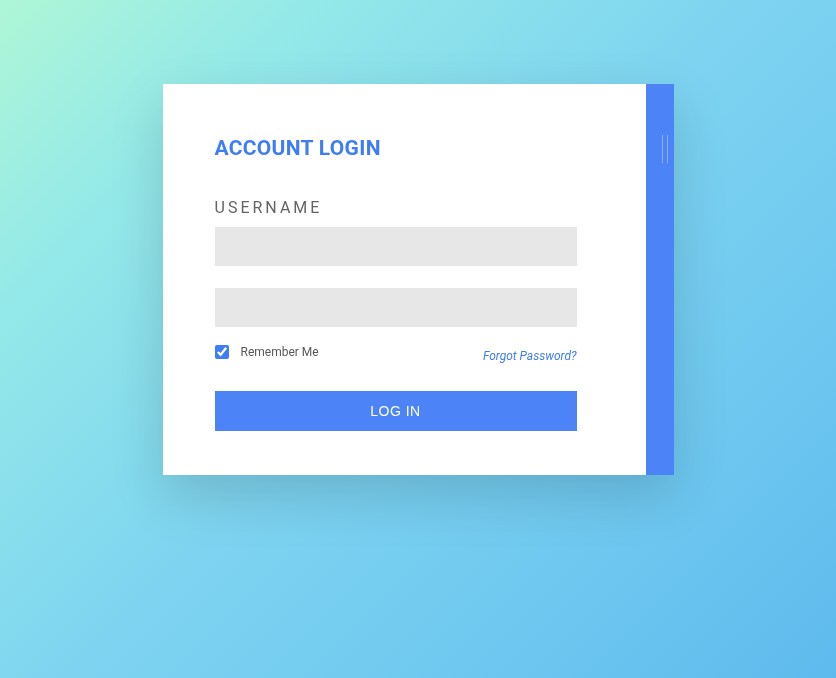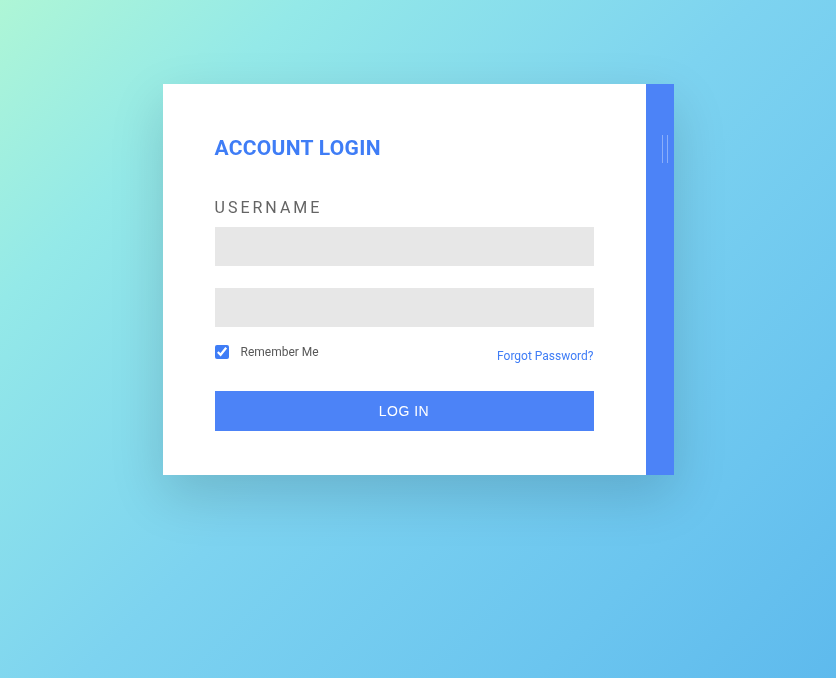--- a/index.html
+++ b/index.html
@@ -1,18 +1,19 @@
 <!DOCTYPE html>
 <html><head>
   <meta charset="utf-8">
   <style>
     * {
       margin: 0;
       padding: 0;
       box-sizing: border-box;
+      gap: 17px;
     }
     body {
       font-family: -apple-system, BlinkMacSystemFont, "Segoe UI", Roboto, Helvetica, Arial, sans-serif;
       width: 836px;
       height: 678px;
       background: linear-gradient(135deg, #aef6d6 0%, #94e9e8 20%, #7dd3f0 50%, #6bc5ef 80%, #5ebaed 100%);
       display: flex;
       align-items: flex-start;
       justify-content: center;
       padding-top: 84px;
@@ -93,20 +94,21 @@
     .checkbox-label {
       font-size: 12px;
       color: #585858;
     }
     .forgot-link {
       font-size: 12px;
       color: #3f7df6;
       text-decoration: none;
       cursor: pointer;
       margin-top: 4px;
+      font-style: italic;
     }
     .login-button {
       width: 100%;
       height: 40px;
       background: #4c83f7;
       border: none;
       color: #ffffff;
       font-size: 14px;
       font-weight: 400;
       letter-spacing: 0.5px;

